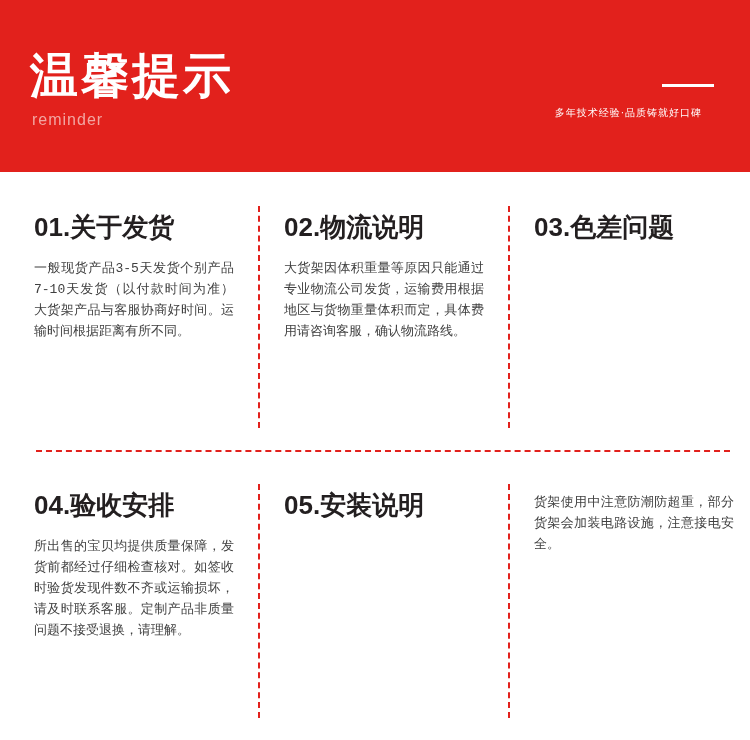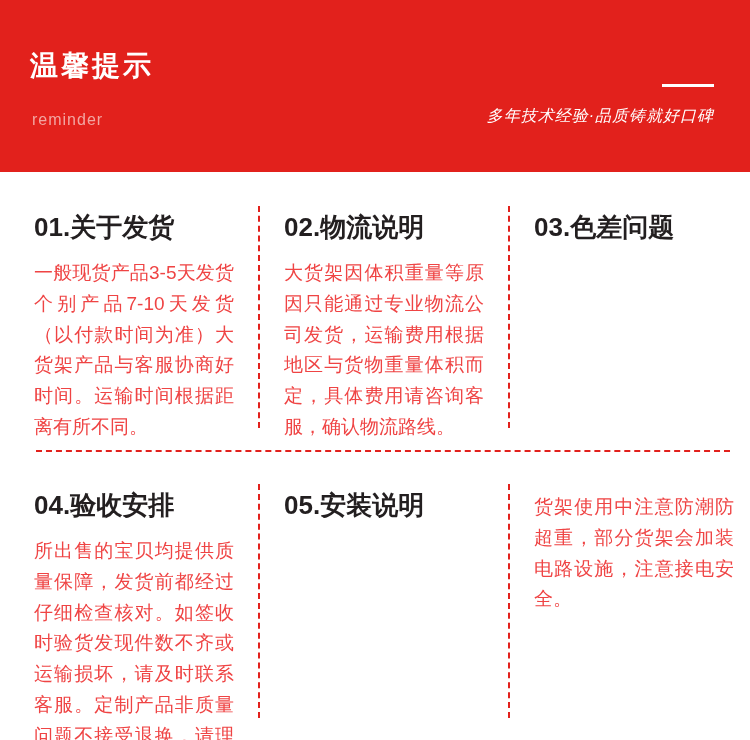--- a/index.html
+++ b/index.html
@@ -30,21 +30,21 @@
   .header-inner {
     position: relative;
     width: 100%;
     height: 100%;
   }
   .header-title {
     position: absolute;
     left: 30px;
     top: 52px;
     color: #ffffff;
-    font-size: 28px;
+    font-size: 48px;
     font-weight: bold;
     letter-spacing: 3px;
     line-height: 1;
   }
   .header-sub {
     position: absolute;
     left: 32px;
     top: 112px;
     color: #f2a6a2;
     font-size: 16px;
@@ -54,27 +54,26 @@
   .header-dash {
     position: absolute;
     right: 36px;
     top: 84px;
     width: 52px;
     height: 3px;
     background: #ffffff;
   }
   .header-slogan {
     position: absolute;
-    right: 36px;
+    right: 48px;
     top: 108px;
     color: #ffffff;
-    font-size: 16px;
+    font-size: 10px;
     letter-spacing: 1px;
     line-height: 1;
-    font-style: italic;
   }
   
   .grid {
     position: absolute;
     top: 172px;
     left: 0;
     width: 750px;
     height: 568px;
     box-sizing: border-box;
     margin-left: 8px;
@@ -100,25 +99,26 @@
     color: #231f20;
     line-height: 1;
     margin-bottom: 18px;
     letter-spacing: 0px;
     white-space: nowrap;
   }
   .cell-title .num {
     font-weight: bold;
   }
   .cell-body {
-    font-size: 19px;
-    color: #ef4444;
+    font-size: 13px;
+    color: #404040;
     line-height: 1.62;
     letter-spacing: 0px;
     text-align: justify;
+    font-family: Liberation Mono, monospace;
   }
   
   .v-dash {
     position: absolute;
     top: 34px;
     bottom: 22px;
     width: 0;
     border-left: 2px dashed #e2211c;
   }
   .v-dash.d1 { left: 250px; }

